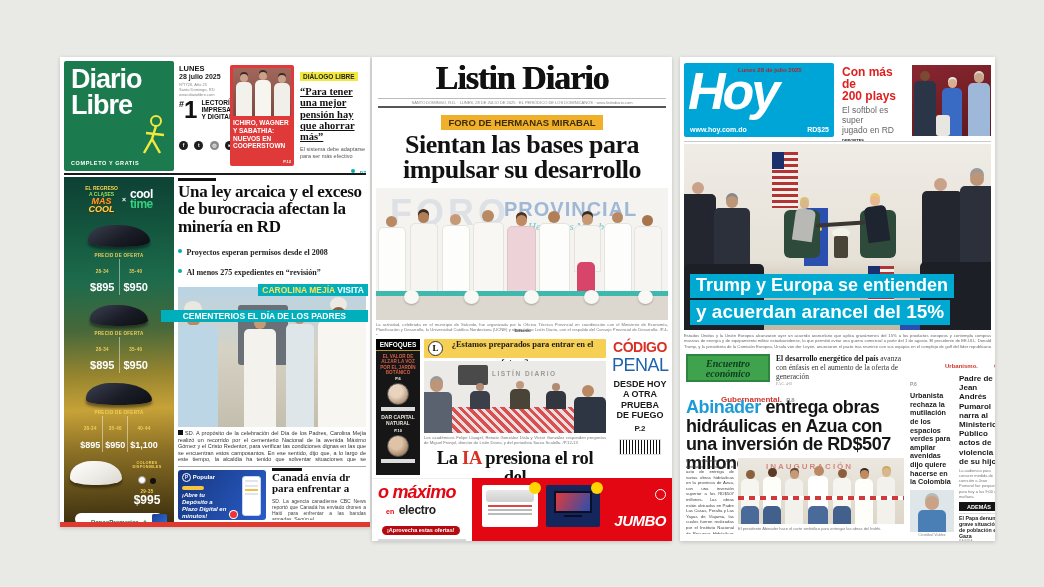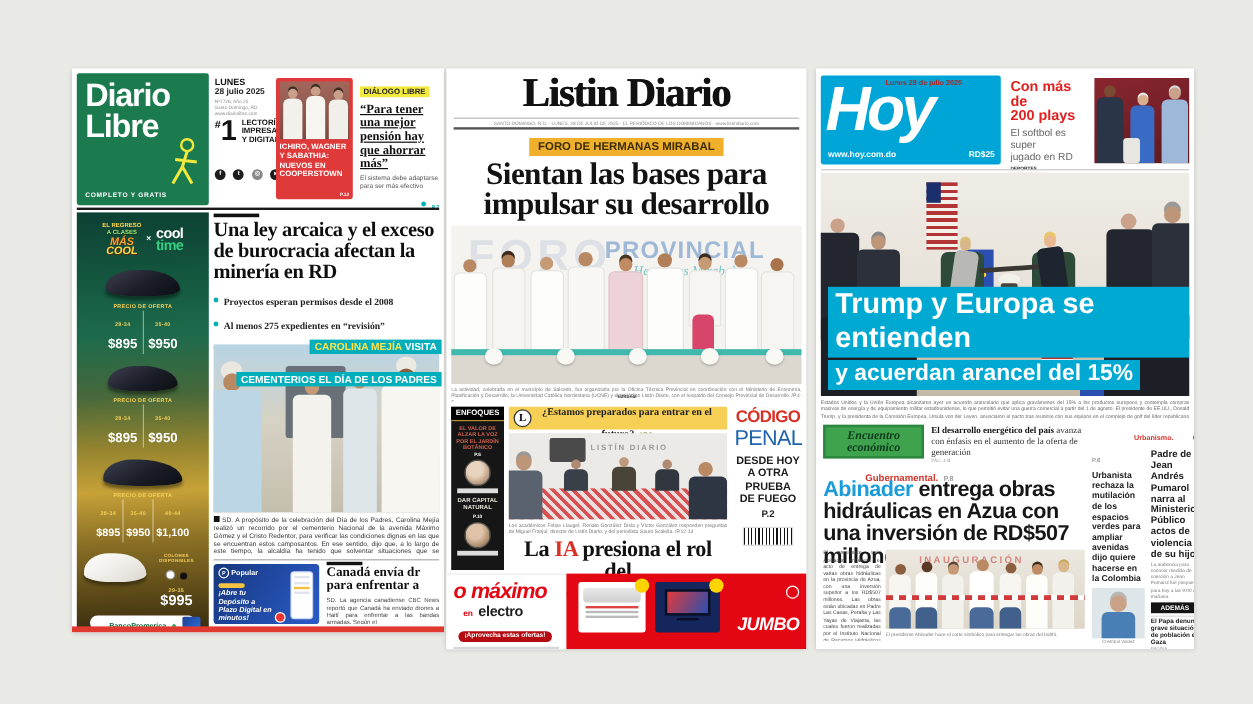--- a/index.html
+++ b/index.html
@@ -181,21 +181,21 @@
       <span class="head" style="left:116px;top:26px;width:11px;height:11px;background:#bd8f69;box-shadow:0 -3px 0 #dad8d0;"></span>
       <span class="pbody" style="left:108px;top:37px;width:28px;height:103px;background:#dfe6ea;"></span>
       <span class="head" style="left:152px;top:10px;width:17px;height:15px;background:#eceae2;"></span>
       <span class="head" style="left:153px;top:20px;width:15px;height:15px;background:#8a5f3e;"></span>
       <span class="pbody" style="left:140px;top:34px;width:52px;height:106px;background:#f7f6f1;"></span>
     </div>
     <div class="a" style="right:2px;top:222px;text-align:right;">
       <div style="display:inline-block;background:#00aebc;padding:1px 4px;font-size:8.5px;font-weight:900;">
         <span style="color:#ffe34d;">CAROLINA MEJÍA</span><span style="color:#fff;"> VISITA</span>
       </div><br>
-      <div style="display:inline-block;background:#00aebc;padding:1px 4px;font-size:8.5px;font-weight:900;color:#fff;margin-top:13px;">CEMENTERIOS EL DÍA DE LOS PADRES</div>
+      <div style="display:inline-block;background:#00aebc;padding:1px 22px;font-size:8.5px;font-weight:900;color:#fff;margin-top:13px;">CEMENTERIOS EL DÍA DE LOS PADRES</div>
     </div>
     <div class="a cl jc" style="left:118px;top:373px;width:188px;height:33px;font-size:5.5px;color:#333;line-height:1.2;">
       <span style="display:inline-block;width:5px;height:5px;background:#111;margin-right:2px;"></span><span>SD. A propósito de la celebración del Día de los Padres, Carolina Mejía realizó un recorrido por el cementerio Nacional de la avenida Máximo Gómez y el Cristo Redentor, para verificar las condiciones dignas en las que se encuentran estos camposantos. En ese sentido, dijo que, a lo largo de este tiempo, la alcaldía ha tenido que solventar situaciones que se presentan en estos lugares, lo que ha sido posible gracias al equipo de trabajo que la acompaña.</span>
     </div>
     <div class="a" style="left:118px;top:409px;width:188px;height:1px;background:#aaa;"></div>
 
     <div class="a cl" style="left:118px;top:413px;width:88px;height:50px;background:linear-gradient(120deg,#16377f,#2a5cc8);border-radius:3px;">
       <div style="padding:3px 4px;color:#fff;font-size:6px;font-weight:800;"><span style="display:inline-block;width:7px;height:7px;border:1px solid #fff;border-radius:50%;font-size:4.5px;line-height:7px;text-align:center;vertical-align:middle;">P</span> <span>Popular</span></div>
       <div style="margin:1px 4px;width:22px;height:4px;background:#f5c542;border-radius:2px;"></div>
       <div style="margin:2px 4px;width:46px;color:#fff;font-size:6px;font-weight:800;font-style:italic;line-height:1.15;">¡Abre tu Depósito a Plazo Digital en minutos!</div>
@@ -392,21 +392,21 @@
       <span class="head" style="left:42px;top:52px;width:12px;height:12px;background:#bd9579;box-shadow:0 -3px 0 #888;"></span>
         <span class="pbody" style="left:30px;top:64px;width:36px;height:80px;background:#2c303a;"></span>
       <span class="pbody" style="left:0px;top:120px;width:80px;height:66px;background:#1c1f26;"></span>
 
       <span class="head" style="left:250px;top:34px;width:13px;height:13px;background:#caa289;"></span>
         <span class="pbody" style="left:238px;top:47px;width:40px;height:90px;background:#23262e;"></span>
       <span class="head" style="left:286px;top:28px;width:14px;height:14px;background:#bd9579;box-shadow:0 -4px 0 #9a9a98;"></span>
         <span class="pbody" style="left:276px;top:42px;width:40px;height:96px;background:#2c303a;"></span>
       <span class="pbody" style="left:236px;top:118px;width:80px;height:68px;background:#1c1f26;"></span>
 
-      <div class="a" style="left:6px;bottom:32px;"><span class="hoy-bar" style="font-size:24px;">Trump y Europa se entienden</span></div>
+      <div class="a" style="left:6px;bottom:32px;"><span class="hoy-bar" style="font-size:18px;">Trump y Europa se entienden</span></div>
       <div class="a" style="left:6px;bottom:5px;"><span class="hoy-bar" style="font-size:19px;">y acuerdan arancel del 15%</span></div>
     </div>
     <div class="a cl jc" style="left:4px;top:276px;width:307px;height:16px;font-size:4.2px;color:#666;line-height:1.3;">Estados Unidos y la Unión Europea alcanzaron ayer un acuerdo arancelario que aplica gravámenes del 15% a los productos europeos y contempla compras masivas de energía y de equipamiento militar estadounidense, lo que permitió evitar una guerra comercial a partir del 1 de agosto. El presidente de EE.UU., Donald Trump, y la presidenta de la Comisión Europea, Ursula von der Leyen, anunciaron el pacto tras reunirse con sus equipos en el complejo de golf del líder republicano en Turnberry, en el oeste de Escocia.</div>
 
     <div class="a" style="left:6px;top:297px;width:84px;height:28px;background:#3fa34d;border:2px solid #2e8540;box-sizing:border-box;text-align:center;">
       <div class="serif" style="font-size:10px;font-weight:900;font-style:italic;color:#0e3a1e;line-height:1.1;margin-top:2px;">Encuentro</div>
       <div class="serif" style="font-size:10px;font-weight:900;font-style:italic;color:#0e3a1e;line-height:1;">económico</div>
     </div>
     <div class="a serif" style="left:96px;top:297px;width:128px;font-size:7.5px;line-height:1.2;color:#333;font-family:Liberation Serif, serif;">
       <span style="font-weight:900;color:#111;">El desarrollo energético del país</span><span> avanza con énfasis en el aumento de la oferta de generación</span>

